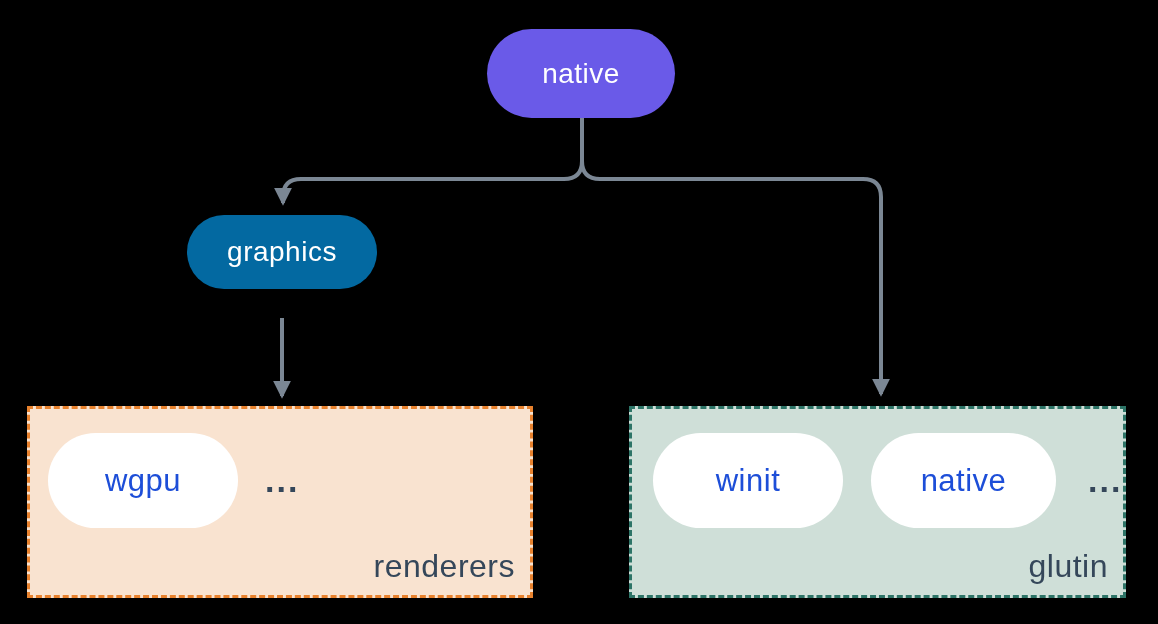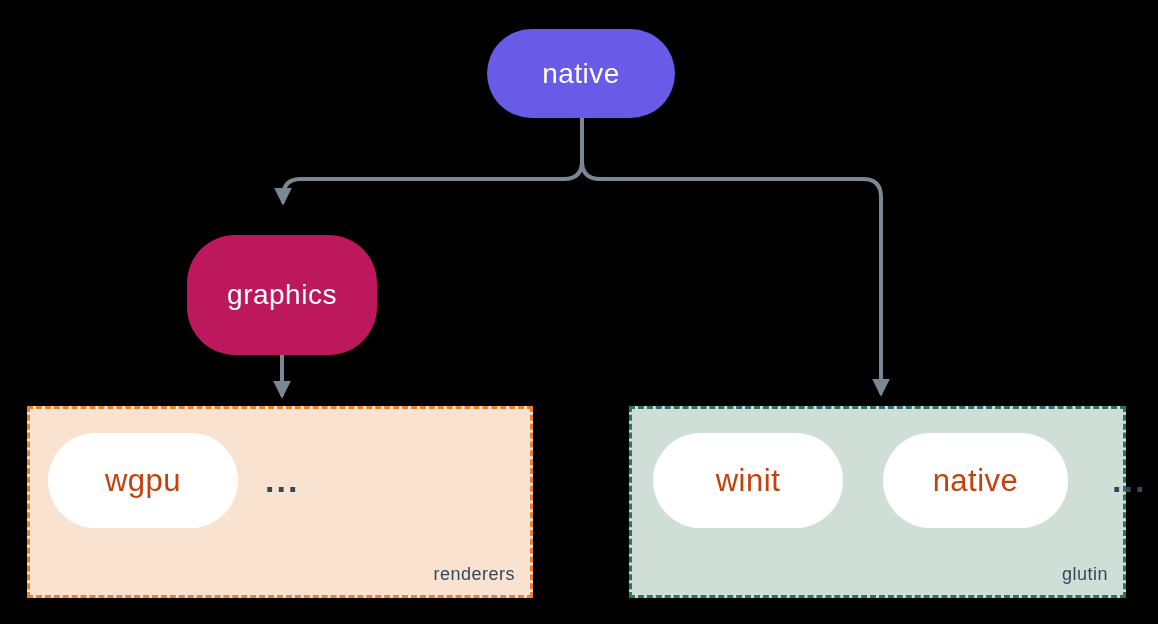--- a/index.html
+++ b/index.html
@@ -35,23 +35,22 @@
     left: 487px;
     top: 29px;
     width: 188px;
     height: 89px;
     background: #6a5ae8;
   }
   .node-graphics {
     left: 187px;
     top: 215px;
     width: 190px;
-    height: 120px;
-    background: #be185d;
-    margin-top: 20px;
+    height: 74px;
+    background: #0369a1;
   }
   .node-label {
     color: #ffffff;
     font-size: 28px;
     letter-spacing: 0.5px;
   }
   .group {
     position: absolute;
     top: 406px;
     height: 192px;
@@ -70,51 +69,51 @@
     background: #cfdfd8;
     border-color: #2d7467;
   }
   .group-row {
     display: flex;
     align-items: center;
     margin-top: 24px;
     height: 95px;
   }
   .group-renderers .group-row { margin-left: 18px; gap: 23px; }
-  .group-shells    .group-row { margin-left: 21px; gap: 40px; }
+  .group-shells    .group-row { margin-left: 21px; gap: 28px; }
   .item-pill {
     position: static;
     width: 190px;
     height: 95px;
     background: #ffffff;
     border-radius: 48px;
     display: flex;
     align-items: center;
     justify-content: center;
     flex: none;
   }
   .item-pill.narrow { width: 185px; }
   .item-label {
-    color: #c2410c;
+    color: #1d4ed8;
     font-size: 31px;
     letter-spacing: 0.5px;
   }
   .ellipsis {
     color: #35475a;
     font-size: 34px;
     font-weight: bold;
     letter-spacing: 2px;
     padding-left: 4px;
   }
   .group-label {
     position: absolute;
     right: 15px;
     bottom: 10px;
     color: #35475a;
-    font-size: 18px;
+    font-size: 32px;
     letter-spacing: 0.5px;
   }
 </style>
 </head>
 <body>
 
 <div class="canvas">
 
   <svg class="connectors" viewBox="0 0 1158 624" xmlns="http://www.w3.org/2000/svg">
     <defs>

